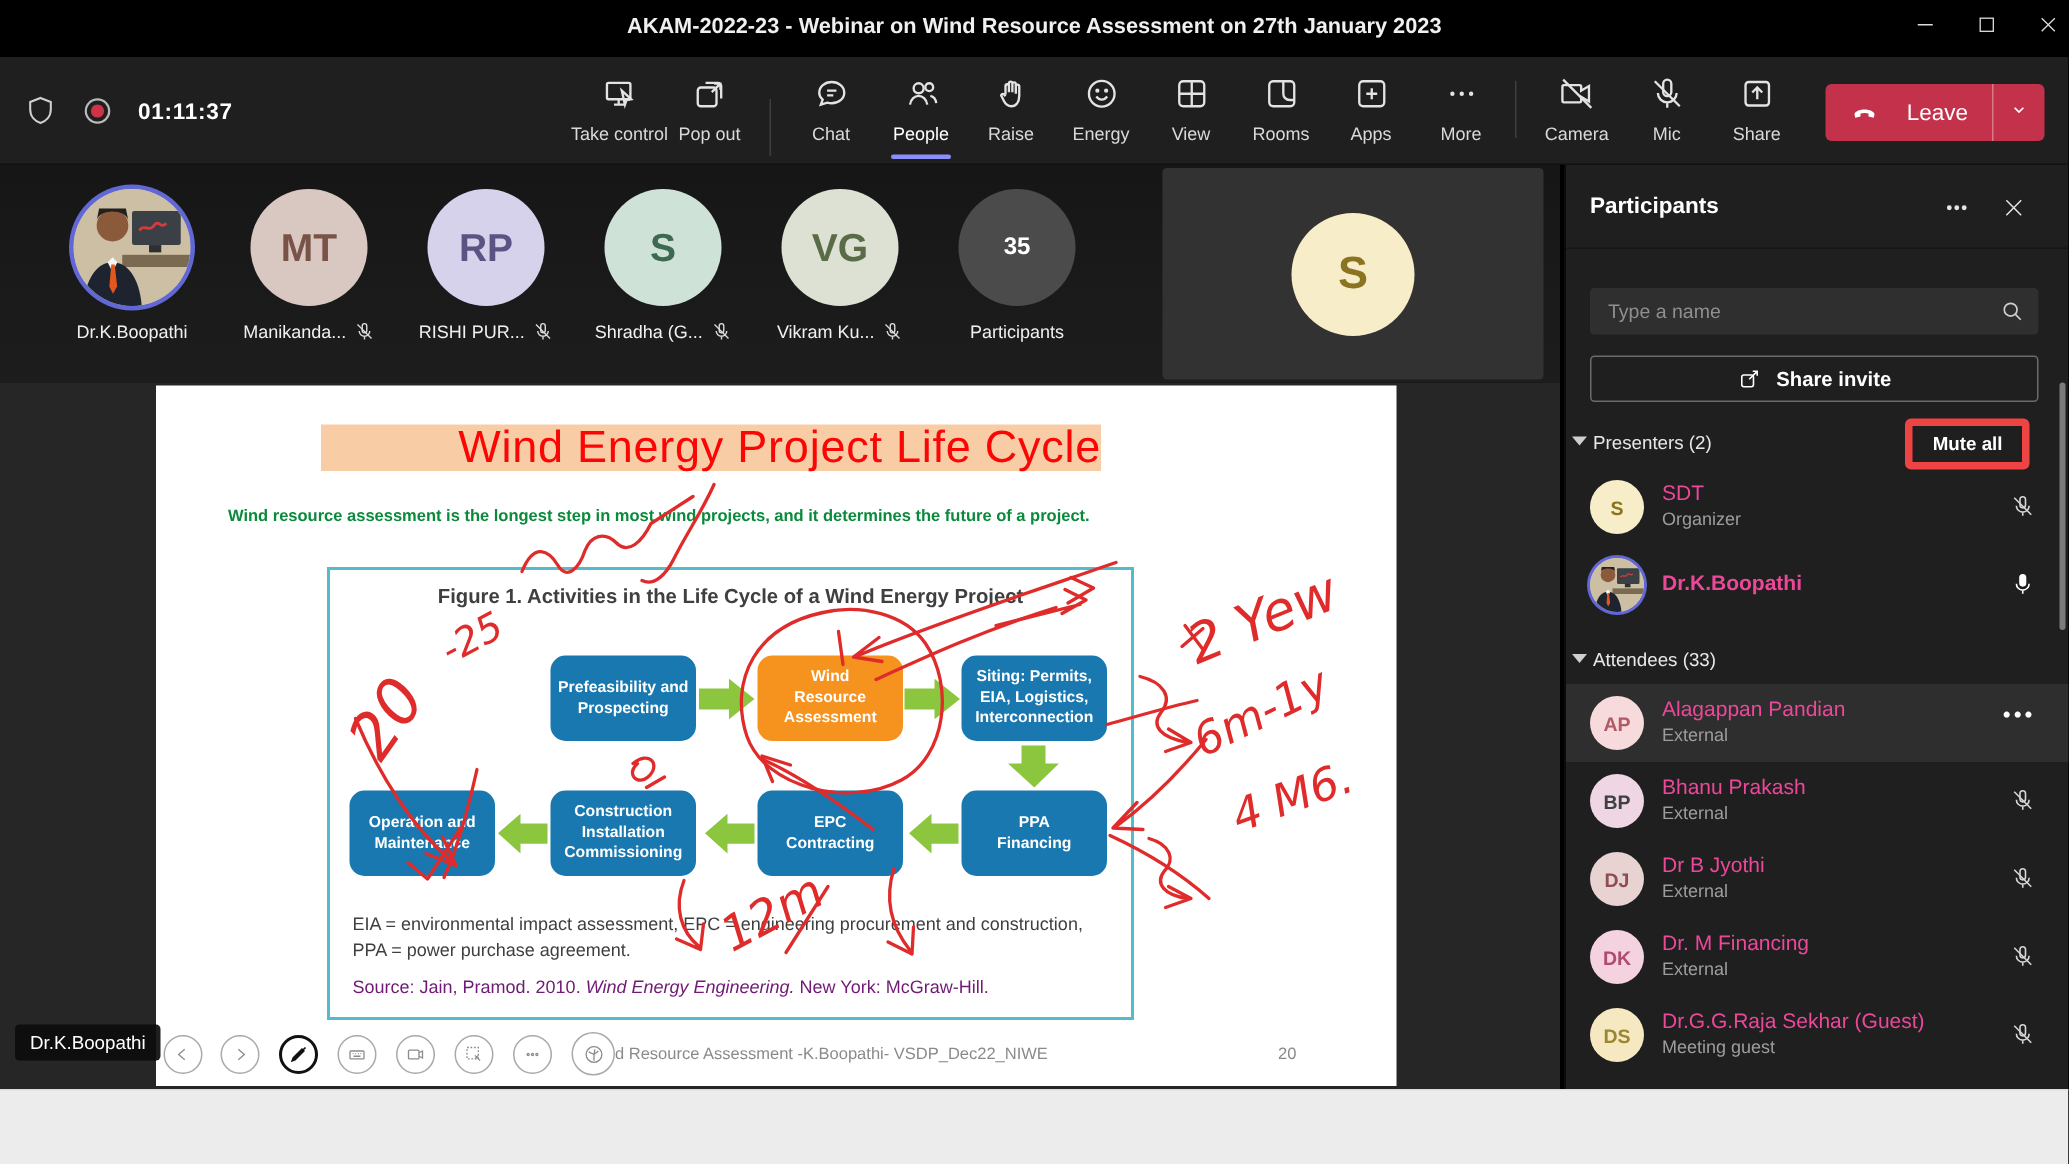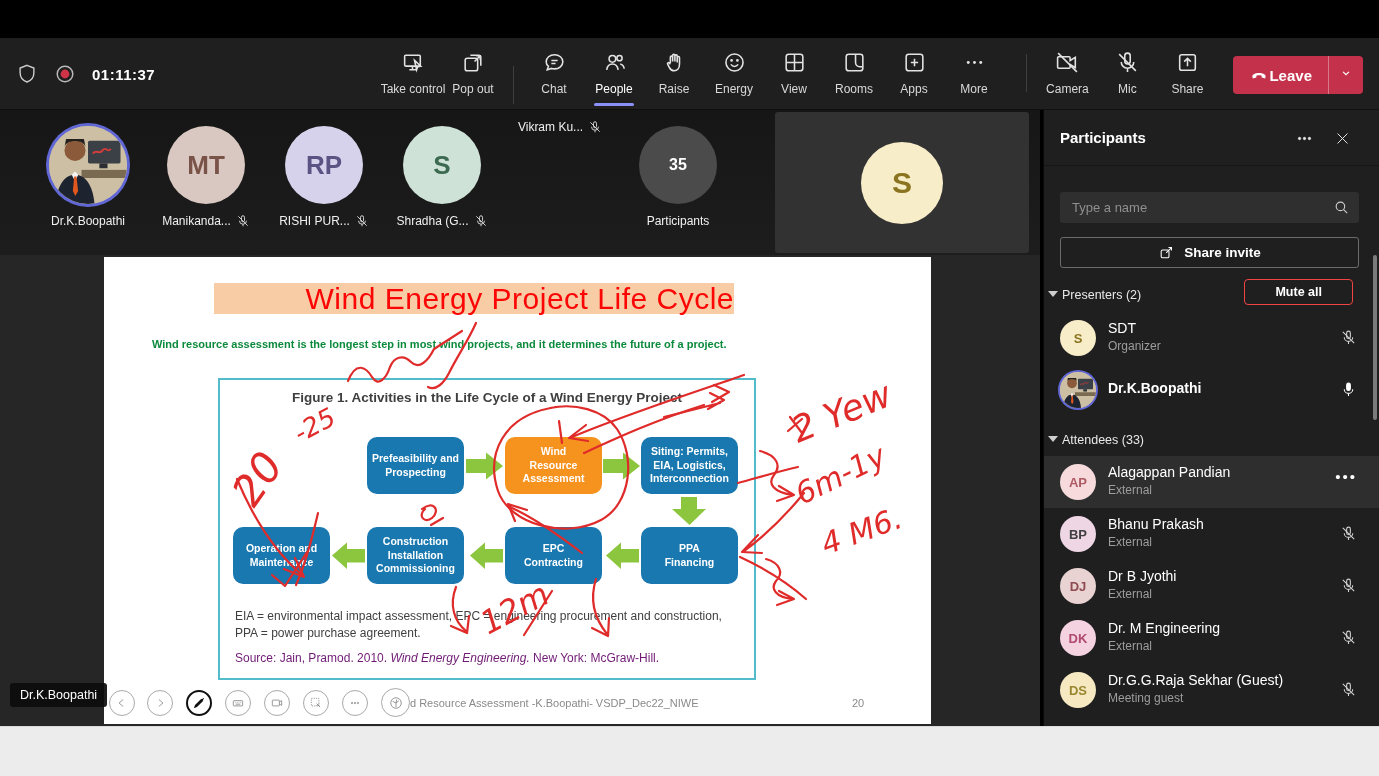--- a/index.html
+++ b/index.html
@@ -19,21 +19,21 @@
   .timer{color:#fff;font-size:15px;font-weight:700;letter-spacing:.5px}
   .mt-center{position:absolute;left:383px;top:8px;display:flex;align-items:flex-end}
   .mt-btn{position:relative;width:60px;height:58px;display:flex;flex-direction:column;align-items:center;justify-content:flex-start;gap:7px;cursor:pointer}
   .mt-btn svg{width:25px;height:25px;stroke:#e3e3e3;fill:none;stroke-width:1.5;margin-top:4px}
   .mt-btn .lbl{font-size:12px;color:#d9d9d9;white-space:nowrap}
   .mt-btn.active .lbl{color:#fff}
   .mt-btn.active .underline{position:absolute;bottom:-2px;width:40px;height:3px;border-radius:2px;background:#8b90f8}
   .mt-divider{width:1px;height:38px;background:#3f3f3f;margin:8px 10px 0 10px}
   .mt-right{position:absolute;right:16px;top:8px;display:flex;align-items:flex-start}
   .leave-btn{margin-left:16px;margin-top:10px;height:38px;background:#c4314b;border-radius:4px;display:flex;align-items:center;cursor:pointer}
-  .leave-main{display:flex;align-items:center;gap:0;padding:0 16px;color:#fff;font-size:15px;font-weight:700}
+  .leave-main{display:flex;align-items:center;gap:18px;padding:0 16px;color:#fff;font-size:15px;font-weight:400}
   .leave-main svg{width:20px;height:20px;fill:#fff}
   .leave-sep{width:1px;height:38px;background:rgba(255,255,255,.35)}
   .leave-chev{padding:0 10px}
   .leave-chev svg{width:14px;height:14px;stroke:#fff;stroke-width:2;fill:none}
 
   
   .strip{position:absolute;left:0;top:110px;width:1040px;height:145px;background:linear-gradient(180deg,#161616,#1d1d1d)}
   .tiles{position:absolute;left:29px;top:0;display:flex}
   .tile{width:118px;height:145px;display:flex;flex-direction:column;align-items:center}
   .avatar{width:78px;height:78px;border-radius:50%;margin-top:16px;display:flex;align-items:center;justify-content:center;font-weight:700;font-size:26px}
@@ -76,26 +76,26 @@
   .p-head svg{width:17px;height:17px;stroke:#e6e6e6;fill:#e6e6e6;stroke-width:1.4}
   .p-search{position:absolute;left:16px;top:82px;width:299px;height:31px;background:#2f2f2f;border-radius:3px}
   .p-search input{position:absolute;left:12px;top:0;width:250px;height:31px;background:transparent;border:0;outline:none;color:#ddd;font-size:13px}
   .p-search input::placeholder{color:#8f8f8f}
   .p-search svg{position:absolute;right:9px;top:7px;width:17px;height:17px;stroke:#cfcfcf;fill:none;stroke-width:1.6}
   .p-invite{position:absolute;left:16px;top:127px;width:299px;height:31px;border:1px solid #6b6b6b;border-radius:3px;display:flex;align-items:center;justify-content:center;gap:9px;color:#fff;font-size:13.5px;font-weight:700;cursor:pointer}
   .p-invite svg{width:17px;height:17px;stroke:#fff;fill:none;stroke-width:1.5}
   .p-sec{position:absolute;left:0;width:100%;height:26px;color:#e8e8e8;font-size:12.5px}
   .p-sec .car{position:absolute;left:4px;top:8px;width:0;height:0;border-left:5px solid transparent;border-right:5px solid transparent;border-top:6px solid #cfcfcf}
   .p-sec .sl{position:absolute;left:18px;top:5px}
-  .muteall{position:absolute;right:26px;top:-4px;padding:5px 30px;border:1px solid #ef4444;border-radius:4px;color:#fff;font-size:12.5px;font-weight:700;cursor:pointer}
+  .muteall{position:absolute;right:26px;top:-4px;padding:5px 13px;border:5px solid #ef4444;border-radius:4px;color:#fff;font-size:12.5px;font-weight:700;cursor:pointer}
   .p-row{position:absolute;left:0;width:100%;height:52px;cursor:pointer}
   .p-row.hl{background:#2e2e2e}
   .p-row .av{position:absolute;left:16px;top:8px;width:36px;height:36px;border-radius:50%;display:flex;align-items:center;justify-content:center;font-size:13px;font-weight:700}
   .p-row .av.photo{box-shadow:0 0 0 2px #6168d6;overflow:hidden;background:#cdbfa4}
-  .p-row .n1{position:absolute;left:64px;top:8px;color:#ffffff;font-size:14px;white-space:nowrap}
+  .p-row .n1{position:absolute;left:64px;top:8px;color:#ec4899;font-size:14px;white-space:nowrap}
   .p-row .n1.solo{top:16px;font-weight:700}
   .p-row .n2{position:absolute;left:64px;top:27px;color:#9d9d9d;font-size:12px}
   .p-row .rico{position:absolute;right:22px;top:17px}
   .p-row .rico svg{width:17px;height:17px;stroke:#d6d6d6;fill:none;stroke-width:1.5}
   .p-row .rico.dots{color:#fff;font-size:15px;letter-spacing:2px;top:12px}
   .p-scrollbar{position:absolute;right:2px;top:145px;width:4px;height:165px;background:#9b9b9b;border-radius:2px;opacity:.75}
 
   
   .taskbar{position:absolute;left:0;top:726px;width:1379px;height:50px;background:#ececec;border-top:1px solid #dcdcdc}
 </style>
@@ -114,20 +114,34 @@
         <rect x="20" y="27" width="28" height="5" fill="#7b6a52"></rect>
         <circle cx="16" cy="15" r="6.5" fill="#8a5a3a"></circle>
         <path d="M9.5 13c1-5 12-5 13 0l-1-5h-11z" fill="#23201d"></path>
         <path d="M4 48c1-12 6-18 12-18s11 6 12 18z" fill="#1d2430"></path>
         <path d="M14 30l2 4 2-4-2-2z" fill="#f5f5f5"></path>
         <path d="M15.5 31h1.4l1 9-1.7 3-1.5-3z" fill="#e2571e"></path>
       </symbol>
     </defs>
   </svg>
 
+  <div class="titlebar">
+    <span class="title">AKAM-2022-23 - Webinar on Wind Resource Assessment on 27th January 2023</span>
+    <div class="win-controls">
+      <span><svg viewBox="0 0 24 24">
+            <path d="M4 12h16"></path>
+          </svg></span>
+      <span><svg viewBox="0 0 24 24">
+            <rect x="5" y="5" width="14" height="14"></rect>
+          </svg></span>
+      <span><svg viewBox="0 0 24 24">
+            <path d="M5 5l14 14M19 5L5 19"></path>
+          </svg></span>
+    </div>
+  </div>
 
   <div class="mtoolbar">
     <div class="mt-left">
       <svg viewBox="0 0 24 24" style="stroke:#cfcfcf;fill:none;stroke-width:1.5">
           <path d="M12 2.5l7.5 3v5.2c0 5.5-3.8 8.8-7.5 10-3.7-1.2-7.5-4.5-7.5-10V5.5z"></path>
         </svg>
       <svg viewBox="0 0 24 24">
           <circle cx="12" cy="12" r="8.5" stroke="#b9b9b9" stroke-width="1.6" fill="none"></circle>
           <circle cx="12" cy="12" r="4.8" fill="#cf3348"></circle>
         </svg>
@@ -289,20 +303,21 @@
         <div class="avatar" style="background: rgb(207, 226, 215); color: rgb(60, 106, 80);">S</div>
         <div class="nm">
             <span>Shradha (G...</span>
             <svg viewBox="0 0 24 24">
               <rect x="9.4" y="3" width="5.2" height="10.5" rx="2.6"></rect>
               <path d="M6 11.5a6 6 0 0 0 12 0M12 17.5V21M4 4l16 16"></path>
             </svg>
           </div>
       </div>
       <div class="tile">
+        <div class="avatar" style="background: rgb(220, 225, 212); color: rgb(90, 107, 72);">VG</div>
         <div class="nm">
             <span>Vikram Ku...</span>
             <svg viewBox="0 0 24 24">
               <rect x="9.4" y="3" width="5.2" height="10.5" rx="2.6"></rect>
               <path d="M6 11.5a6 6 0 0 0 12 0M12 17.5V21M4 4l16 16"></path>
             </svg>
           </div>
       </div>
       <div class="tile">
         <div class="avatar" style="font-size: 16px; background: rgb(75, 75, 75); color: rgb(255, 255, 255);">35</div>
@@ -528,21 +543,21 @@
       <div class="av" style="background: rgb(232, 210, 210); color: rgb(143, 76, 82);">DJ</div>
       <div class="n1">Dr B Jyothi</div>
       <div class="n2">External</div>
       <div class="rico"><svg viewBox="0 0 24 24">
             <rect x="9.4" y="3" width="5.2" height="10.5" rx="2.6"></rect>
             <path d="M6 11.5a6 6 0 0 0 12 0M12 17.5V21M4 4l16 16"></path>
           </svg></div>
     </div>
     <div class="p-row" style="top:502px">
       <div class="av" style="background: rgb(244, 210, 223); color: rgb(176, 74, 114);">DK</div>
-      <div class="n1">Dr. M Engineering</div>
+      <div class="n1">Dr. M Financing</div>
       <div class="n2">External</div>
       <div class="rico"><svg viewBox="0 0 24 24">
             <rect x="9.4" y="3" width="5.2" height="10.5" rx="2.6"></rect>
             <path d="M6 11.5a6 6 0 0 0 12 0M12 17.5V21M4 4l16 16"></path>
           </svg></div>
     </div>
     <div class="p-row" style="top:554px">
       <div class="av" style="background: rgb(246, 233, 194); color: rgb(154, 135, 48);">DS</div>
       <div class="n1">Dr.G.G.Raja Sekhar (Guest)</div>
       <div class="n2">Meeting guest</div>

